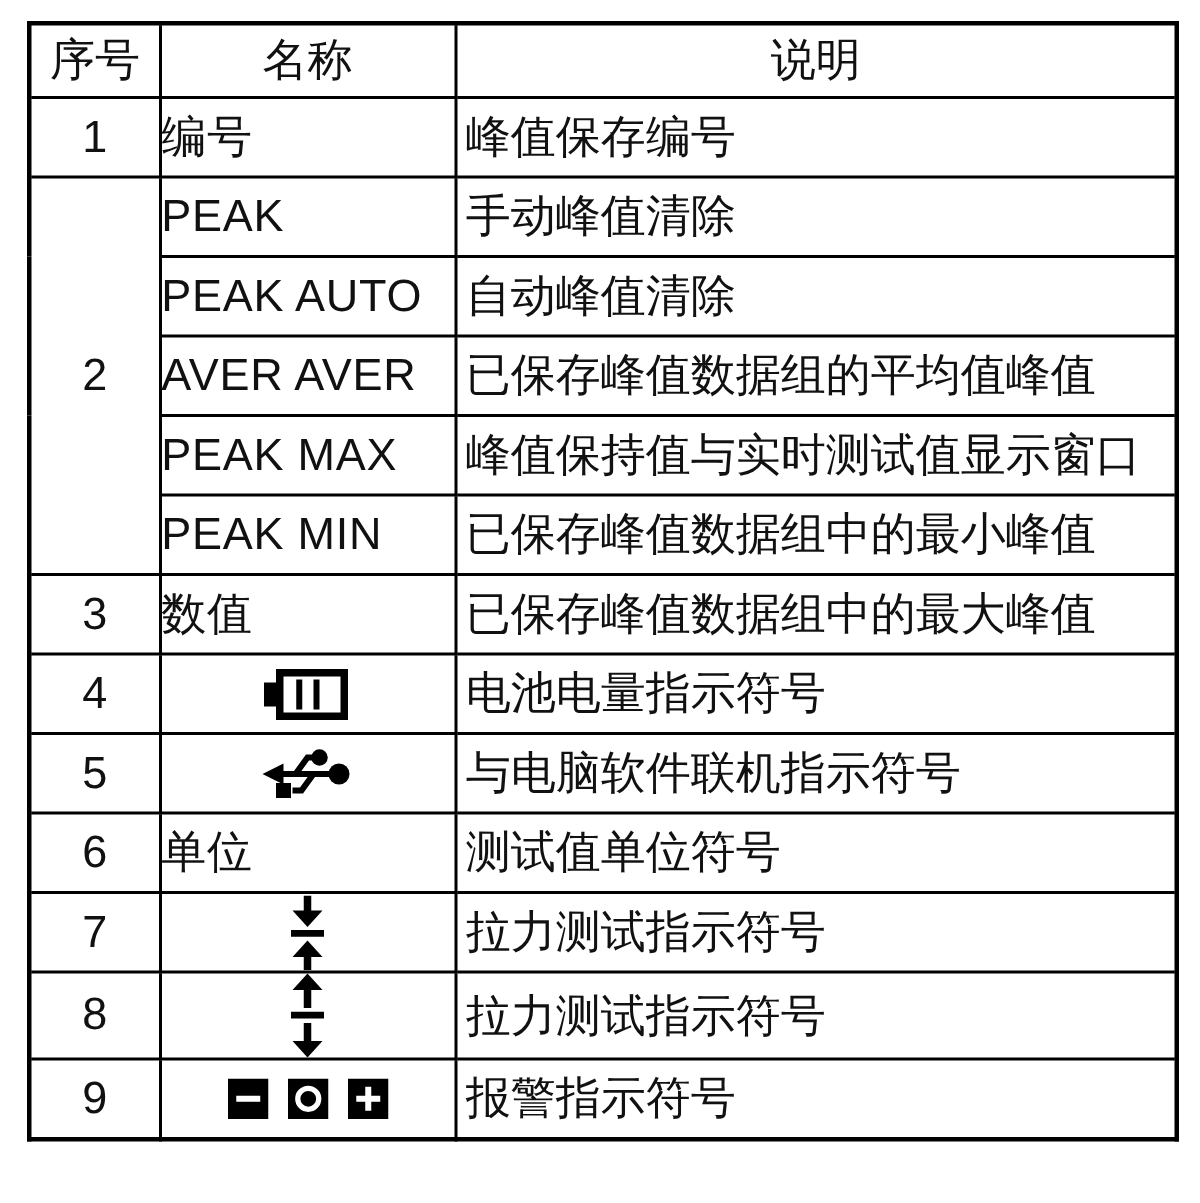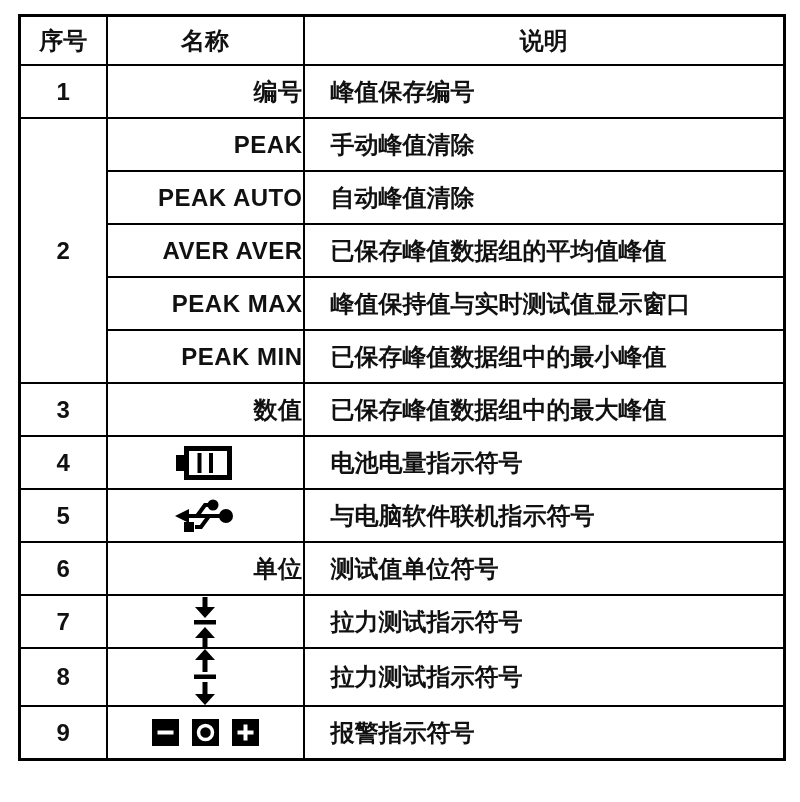--- a/index.html
+++ b/index.html
@@ -17,33 +17,33 @@
     top: 14px;
     width: 765px;
     border-collapse: collapse;
     table-layout: fixed;
     border: 3px solid #000;
   }
   .tbl th, .tbl td {
     border: 2px solid #000;
     padding: 0;
     vertical-align: middle;
-    font-size: 24px;
-    font-weight: 700;
+    font-size: 30px;
+    font-weight: 400;
     overflow: hidden;
     white-space: nowrap;
   }
   col.c1 { width: 87px; }
   col.c2 { width: 197px; }
   col.c3 { width: 481px; }
   .tbl th { height: 47px; text-align: center; }
   .tbl td { height: 51px; }
   td.no   { text-align: center; }
-  td.name { text-align: right; letter-spacing: 0.5px; }
-  td.desc { text-align: left; padding-left: 26px; }
+  td.name { text-align: left; letter-spacing: 0.5px; }
+  td.desc { text-align: left; padding-left: 6px; }
   .icon-wrap {
     display: flex;
     align-items: center;
     justify-content: center;
     width: 100%;
     height: 100%;
   }
   .alarm-row { gap: 13px; }
   svg { display: block; }
 </style>

